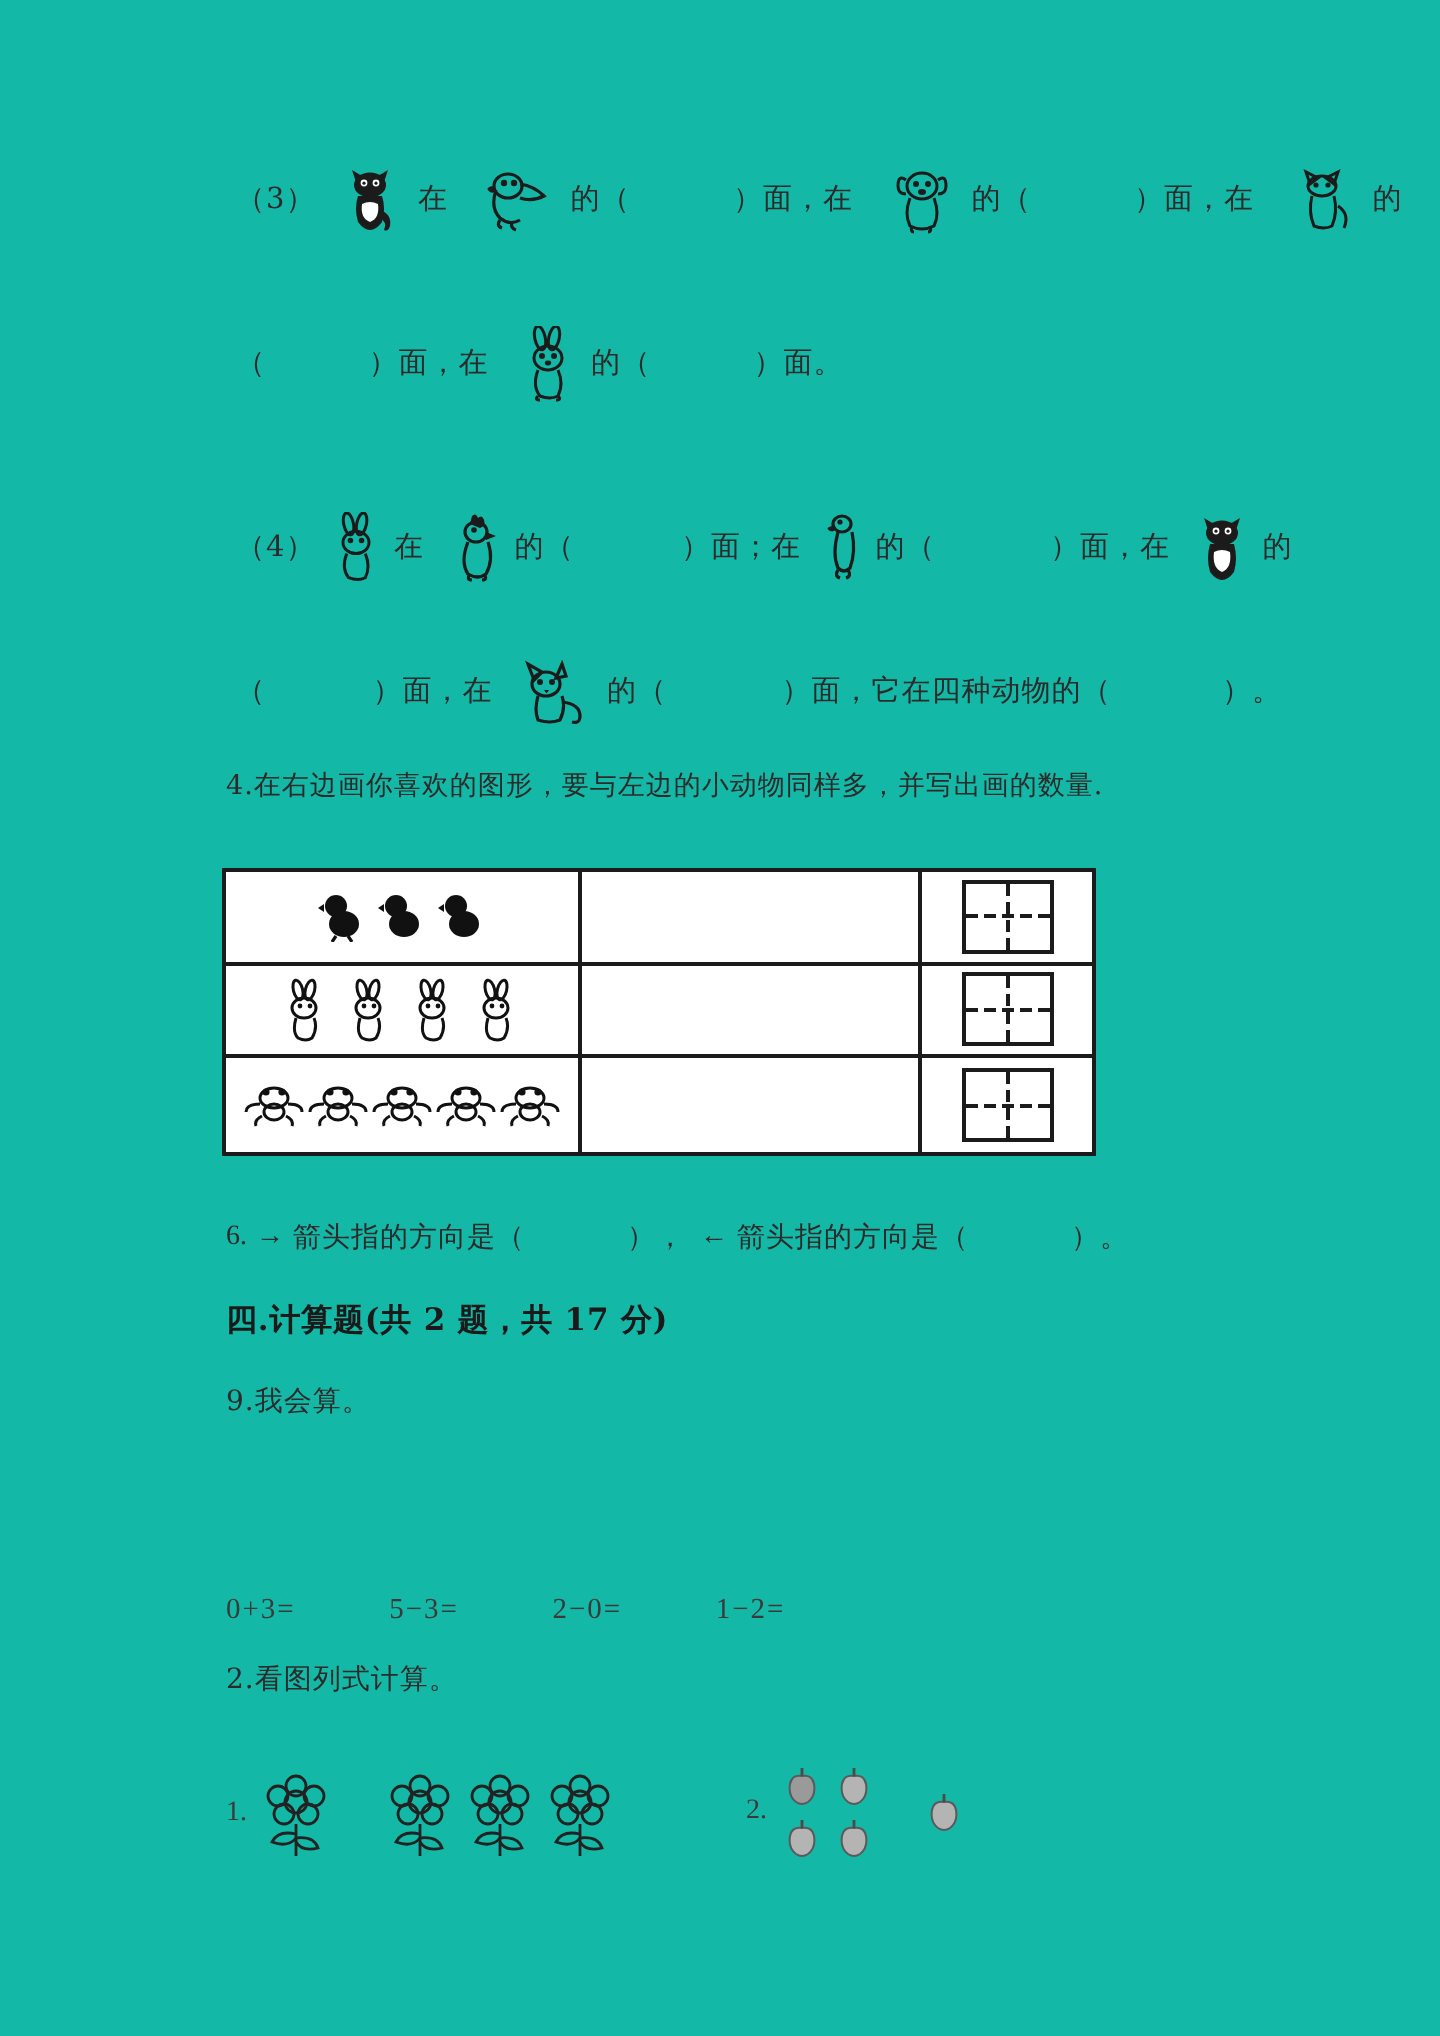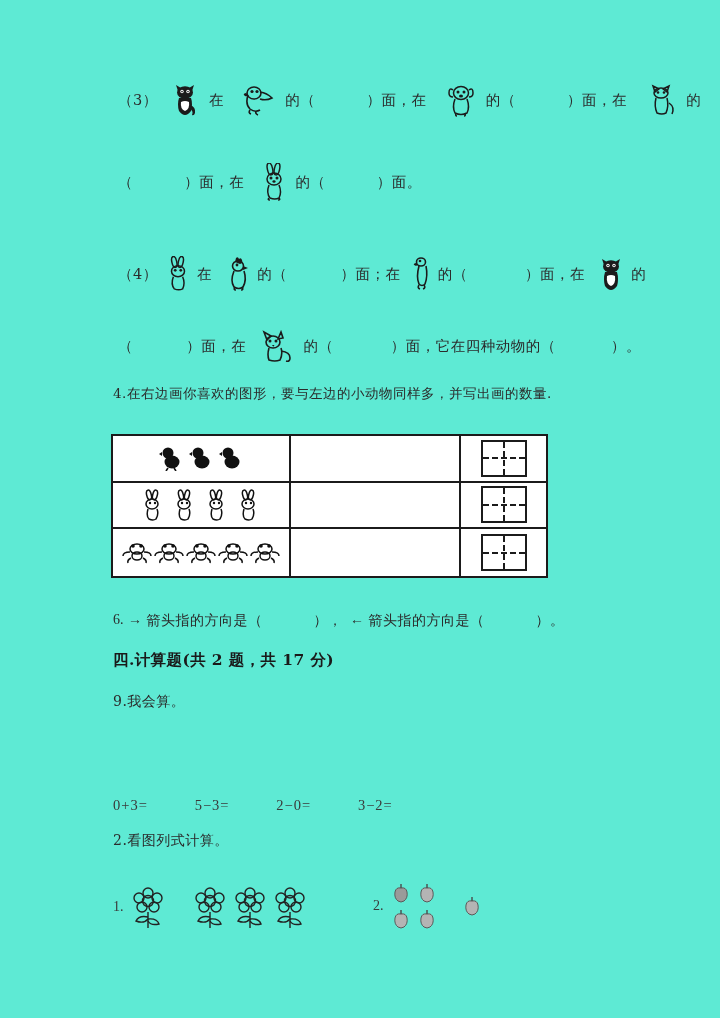--- a/index.html
+++ b/index.html
@@ -8,21 +8,21 @@
     background: #ffffff;
   }
   body {
     font-family: "Liberation Serif", "DejaVu Serif", serif;
     color: #231f20;
   }
   #page {
     position: relative;
     width: 720px;
     height: 1018px;
-    background: #5eead4;
+    background: #14b8a6;
     overflow: hidden;
   }
 
   
   .line {
     position: absolute;
     font-size: 14.5px;
     line-height: 1;
     white-space: nowrap;
     color: #2b2b2b;
@@ -560,21 +560,21 @@
   </div>
 
   <div class="heading" style="left:113px; top:650px;">四.计算题(共 2 题，共 17 分)</div>
 
   <div class="line cjk" style="left:113px; top:694px; font-size:14px;">9.我会算。</div>
 
   <div class="calc-row" style="left:113px; top:797px;">
     <span class="calc-cell">0+3=</span>
     <span class="calc-cell">5−3=</span>
     <span class="calc-cell">2−0=</span>
-    <span class="calc-cell">3−2=</span>
+    <span class="calc-cell">1−2=</span>
   </div>
 
   <div class="line cjk" style="left:113px; top:833px; font-size:14px;">2.看图列式计算。</div>
 
   <div class="pic-prob" style="left:113px; top:885px;">
     <span class="pp-label num">1.</span>
     <span class="flower-group" style="margin-right:22px;">
       <span class="ico">
         <svg width="40" height="44" viewBox="0 0 40 44">
             <g fill="none" stroke="#222" stroke-width="1.4">

